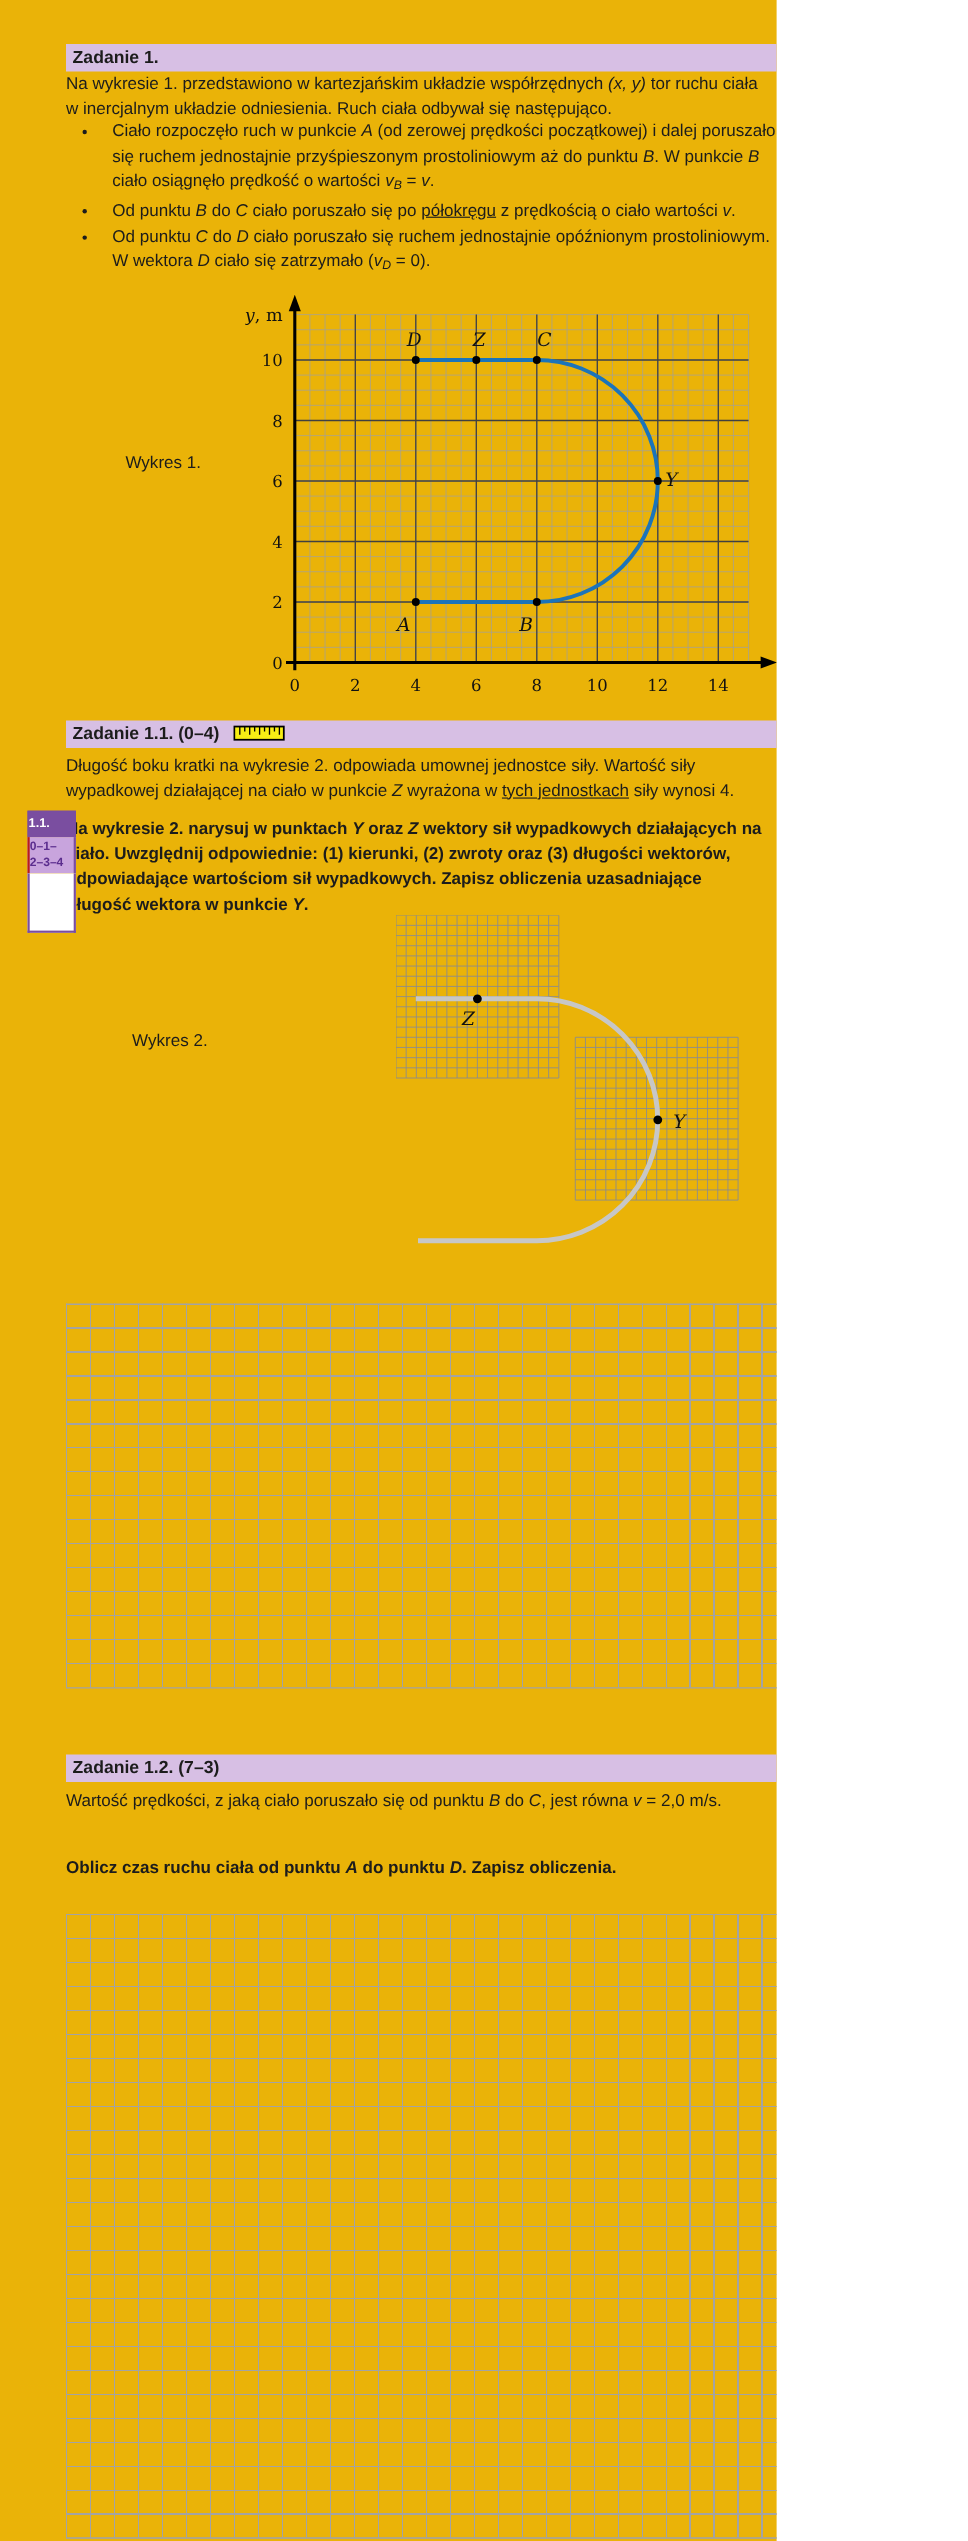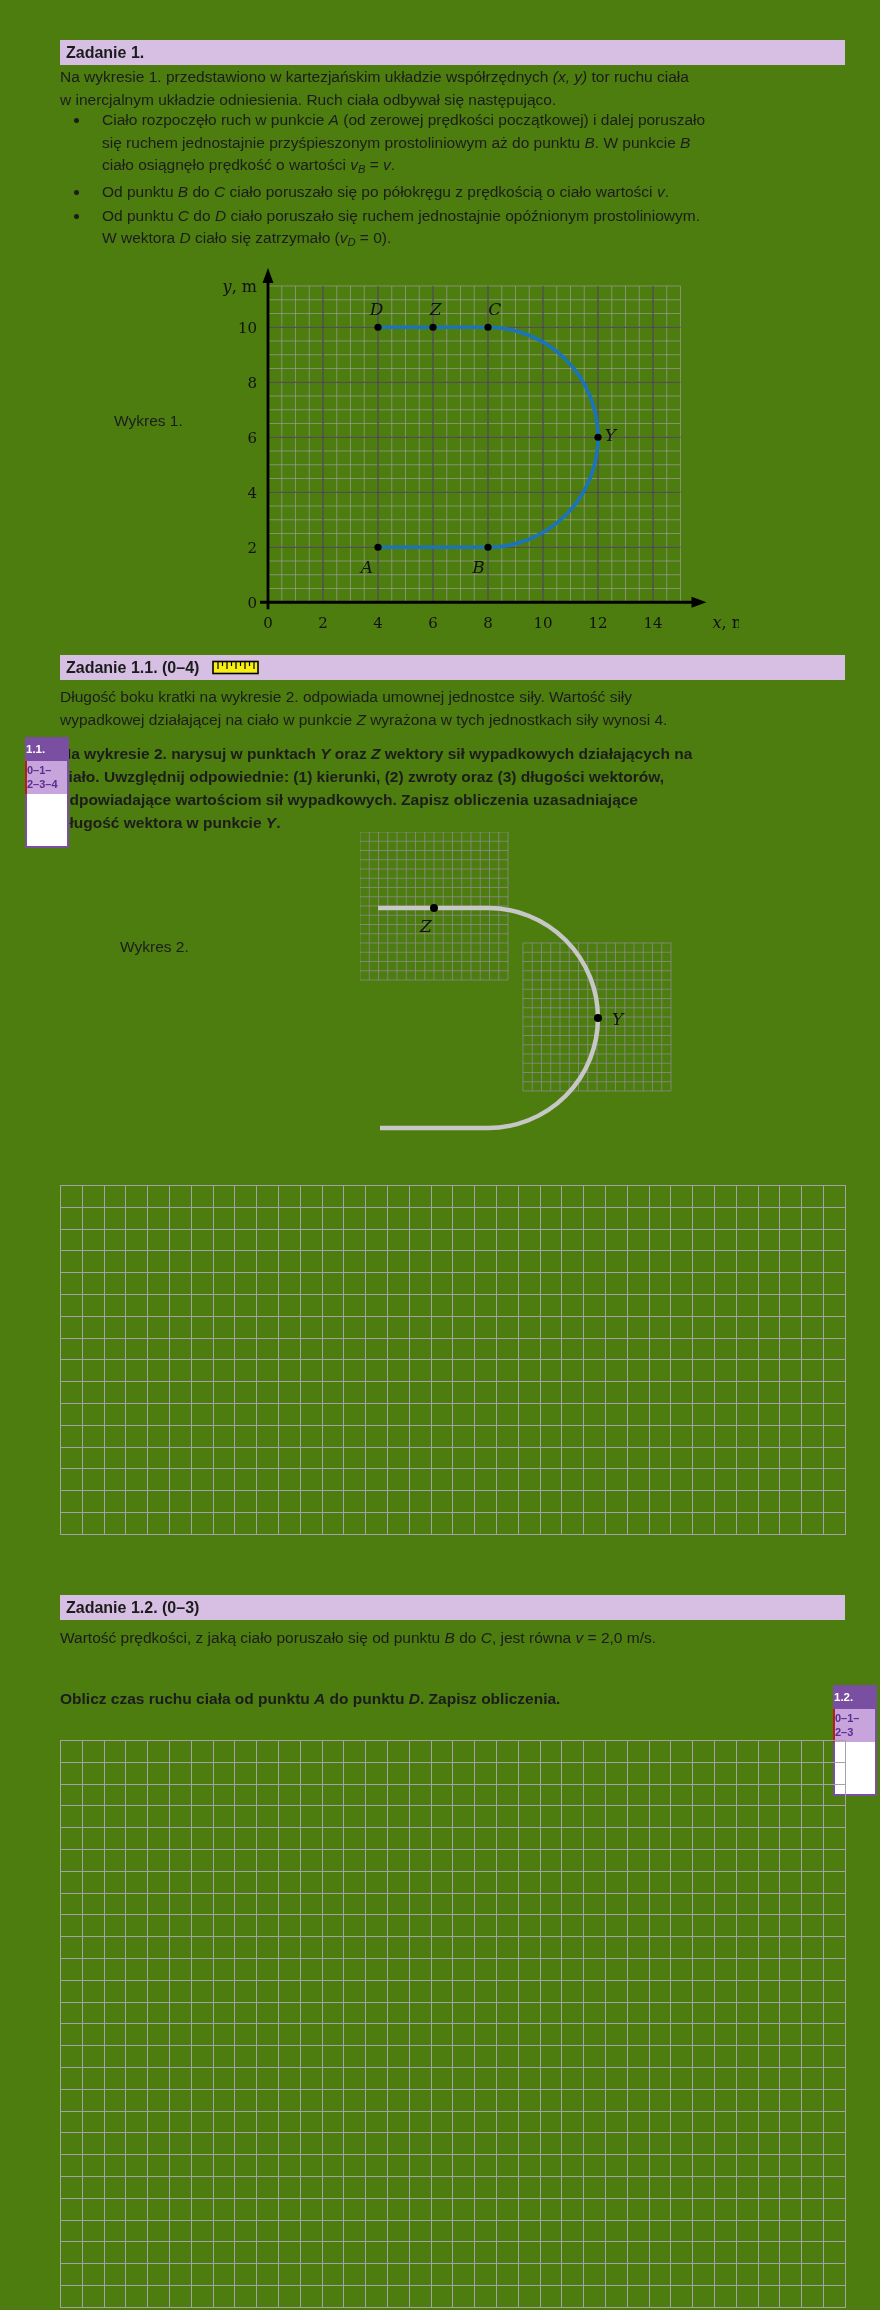--- a/index.html
+++ b/index.html
@@ -1,30 +1,30 @@
 <!DOCTYPE html>
 <html><head>
 <meta charset="utf-8">
 <style>
   html,body{margin:0;padding:0;background:#fff;}
-  .page{position:relative;width:880px;height:2310px;background:#4d7c0f;
+  .page{position:relative;width:706px;height:2310px;background:#eab308;
         font-family:"Liberation Sans",sans-serif;color:#1c1c1c;overflow:hidden;}
   .hdr{position:absolute;left:60px;width:785px;background:#d7bfe4;
        font-weight:bold;font-size:16px;line-height:23px;padding:1px 6px;box-sizing:border-box;}
   .z1{top:40px;} .z11{top:655px;} .z12{top:1595px;}
   .txt{position:absolute;left:60px;width:785px;font-size:15.5px;line-height:22.5px;margin:0;}
   .intro{top:66px;}
   .bullets{position:absolute;left:60px;top:109px;width:785px;margin:0;padding:0 0 0 30px;
            font-size:15.5px;line-height:22.5px;}
   .bullets li{padding-left:12px;margin:0 0 1px 0;}
   .p11{top:686px;} .cmd{font-weight:bold;}
   .cmd11{top:742px;line-height:23px;}
   .p12{top:1627px;} .cmd12{top:1688px;}
   .mi{font-family:Liberation Sans, sans-serif;font-style:italic;}
-  .ul{}
+  .ul{text-decoration:underline;}
   .sub{font-size:0.72em;vertical-align:-0.25em;}
   .chart-label{position:absolute;font-size:15.5px;}
   .w1label{left:114px;top:412px;} .w2label{left:120px;top:938px;}
   #w1{position:absolute;left:223px;top:262px;}
   #w2{position:absolute;left:360px;top:832px;}
   .tick{font-family:"DejaVu Serif",serif;font-size:15px;fill:#111;}
   .alab{font-family:"DejaVu Serif",serif;font-size:16px;fill:#111;}
   .plab{font-family:"DejaVu Serif",serif;font-size:17px;font-style:italic;fill:#111;}
   .answer-grid{position:absolute;left:60px;width:785px;
       background-image:
@@ -267,21 +267,21 @@
       <path d="M18,76 L128,76 A110,110 0 0 1 128,296 L20,296" fill="none" stroke="#c7c7c7" stroke-width="4.5"></path>
       <circle cx="74" cy="76" r="4" fill="#000"></circle>
       <text x="66" y="100" class="plab" font-size="18" text-anchor="middle">Z</text>
       <circle cx="238" cy="186" r="4" fill="#000"></circle>
       <text x="252" y="193" class="plab" font-size="18" text-anchor="start">Y</text>
     </svg>
 
   <div class="answer-grid g1"></div>
 
   <div class="hdr z12">
-    <span>Zadanie 1.2. (0–3)</span>
+    <span>Zadanie 1.2. (7–3)</span>
   </div>
 
   <p class="txt p12"><span>Wartość prędkości, z jaką ciało poruszało się od punktu </span><span class="mi">B</span><span> do </span><span class="mi">C</span><span>, jest równa </span><span class="mi">v</span><span> = 2,0 m/s.</span></p>
   <p class="txt cmd cmd12"><span>Oblicz czas ruchu ciała od punktu </span><span class="mi">A</span><span> do punktu </span><span class="mi">D</span><span>. Zapisz obliczenia.</span></p>
 
   <div class="badge badge-right">
     <div class="badge-id">1.2.</div>
     <div class="badge-scores">
       <div>0–1–</div>
       <div>2–3</div>

